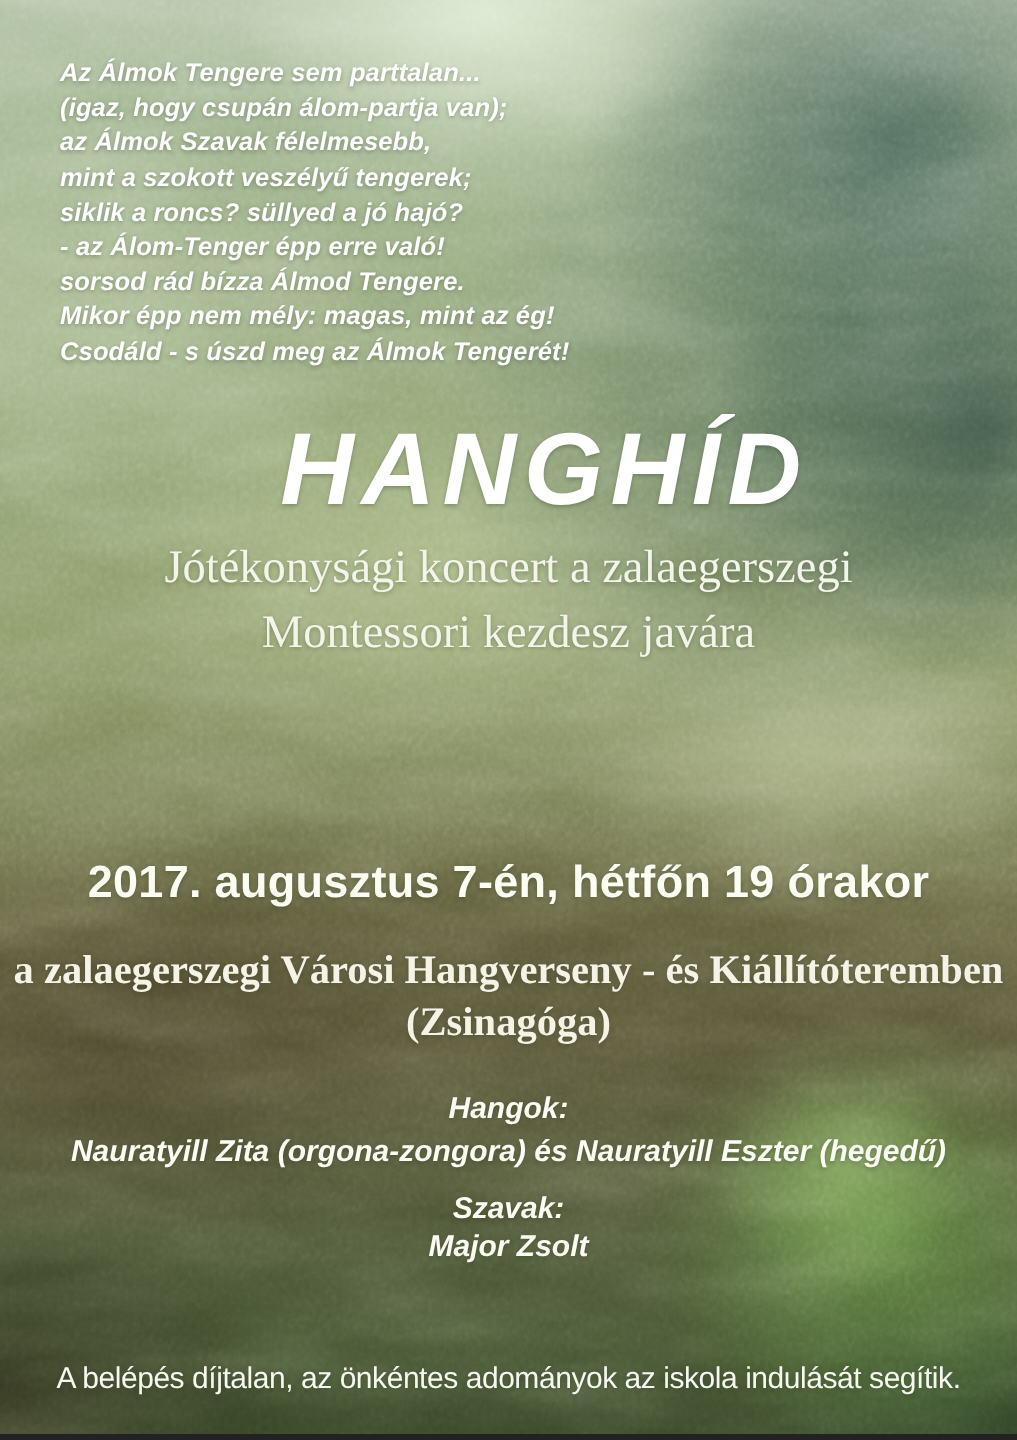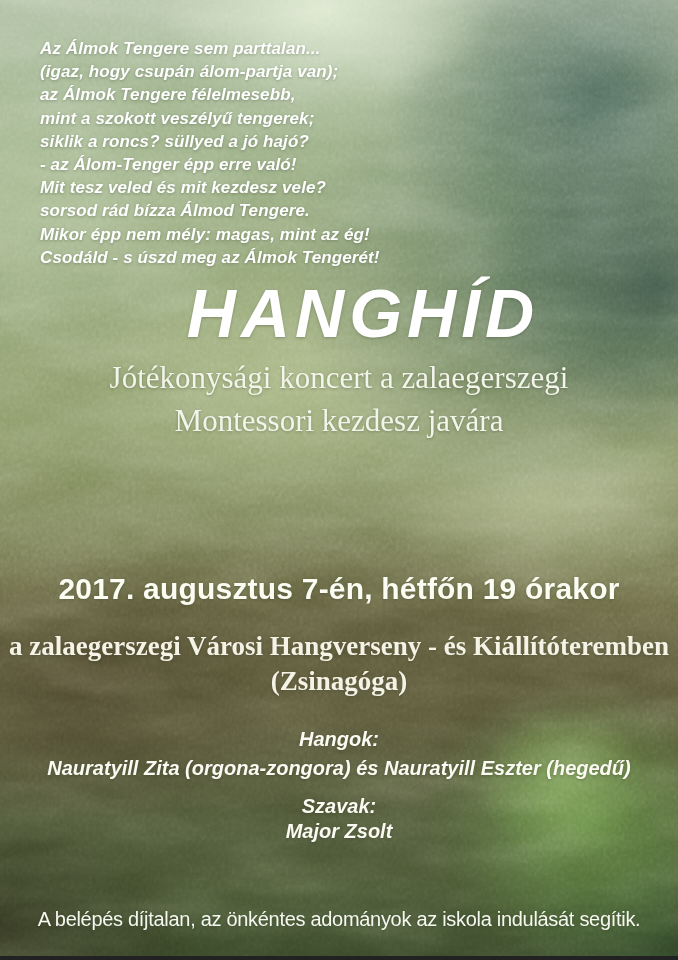--- a/index.html
+++ b/index.html
@@ -101,25 +101,24 @@
     <filter id="grain" x="0" y="0" width="100%" height="100%">
       <feTurbulence type="fractalNoise" baseFrequency="0.28 0.22" numOctaves="2" seed="11" result="t"></feTurbulence>
       <feColorMatrix in="t" type="saturate" values="0"></feColorMatrix>
     </filter>
     <rect x="0" y="0" width="678" height="960" filter="url(#grain)"></rect>
   </svg>
 
   <div class="txt poem">
     <div>Az Álmok Tengere sem parttalan...</div>
     <div>(igaz, hogy csupán álom-partja van);</div>
-    <div>az Álmok Tengere félelmesebb,</div>
+    <div>az Álmok Szavak félelmesebb,</div>
     <div>mint a szokott veszélyű tengerek;</div>
     <div>siklik a roncs? süllyed a jó hajó?</div>
     <div>- az Álom-Tenger épp erre való!</div>
-    <div>Mit tesz veled és mit kezdesz vele?</div>
     <div>sorsod rád bízza Álmod Tengere.</div>
     <div>Mikor épp nem mély: magas, mint az ég!</div>
     <div>Csodáld - s úszd meg az Álmok Tengerét!</div>
   </div>
 
   <div class="txt title">HANGHÍD</div>
 
   <div class="txt subtitle">
     <div>Jótékonysági koncert a zalaegerszegi</div>
     <div>Montessori kezdesz javára</div>

